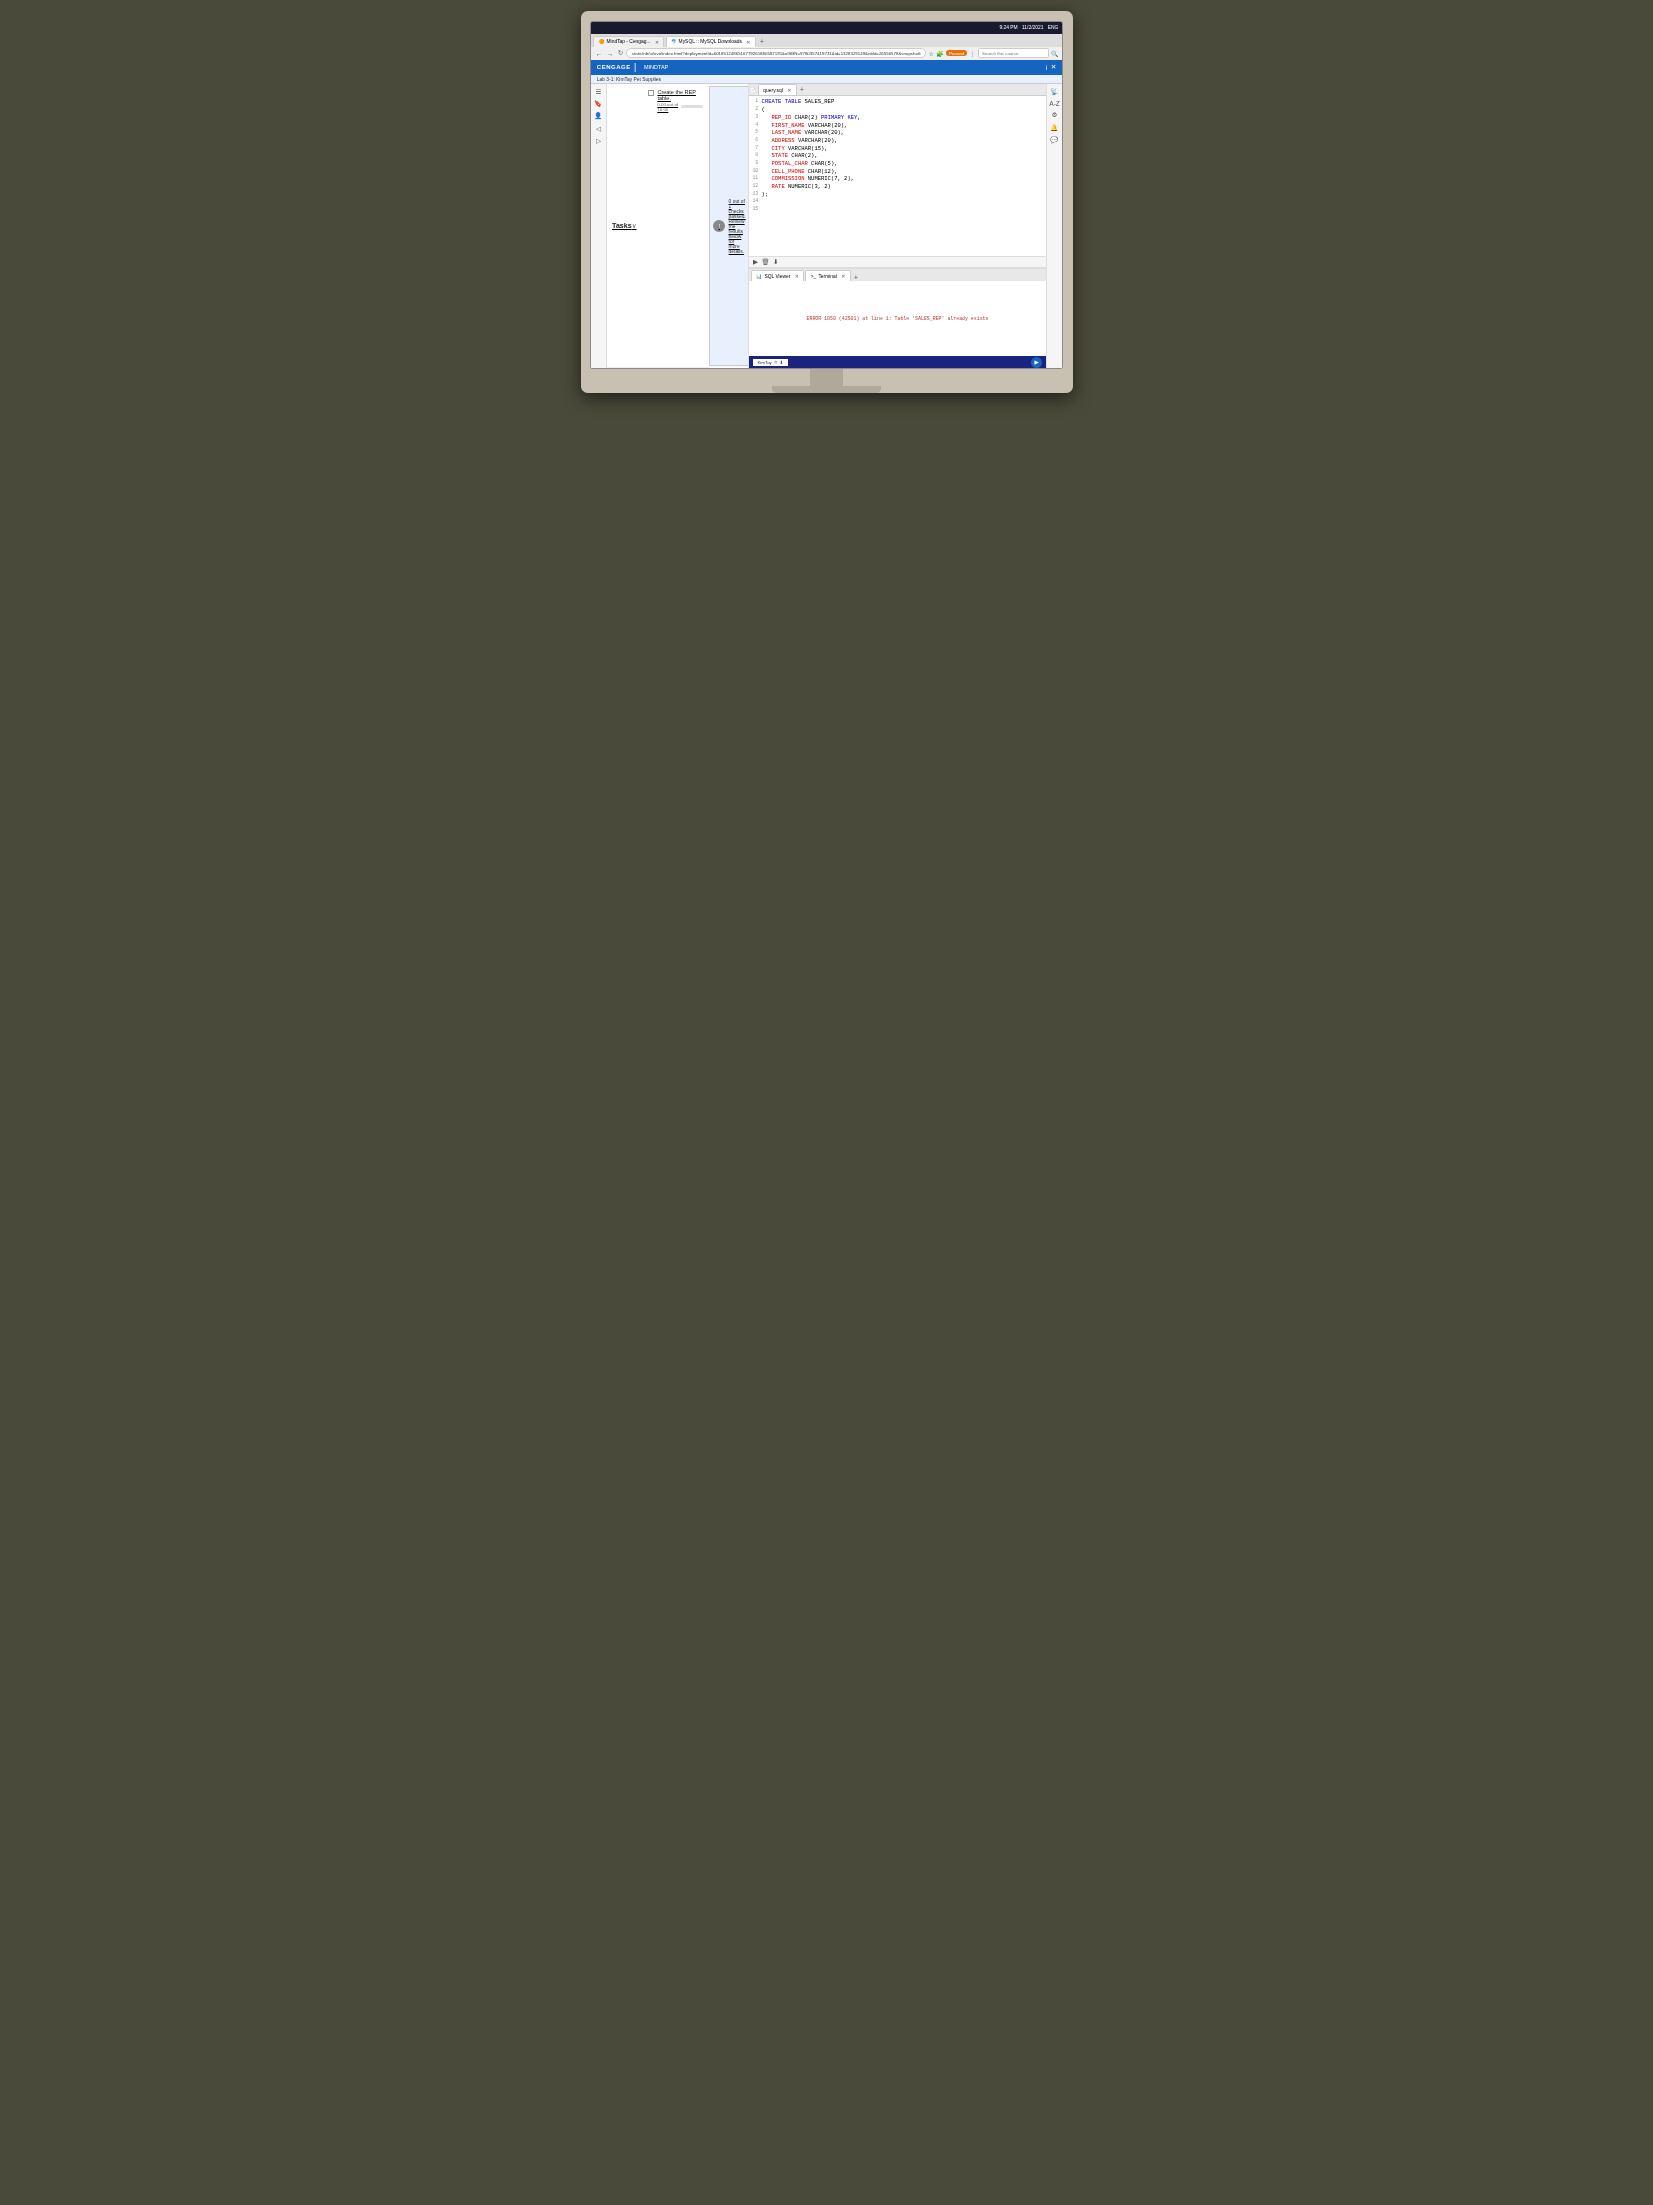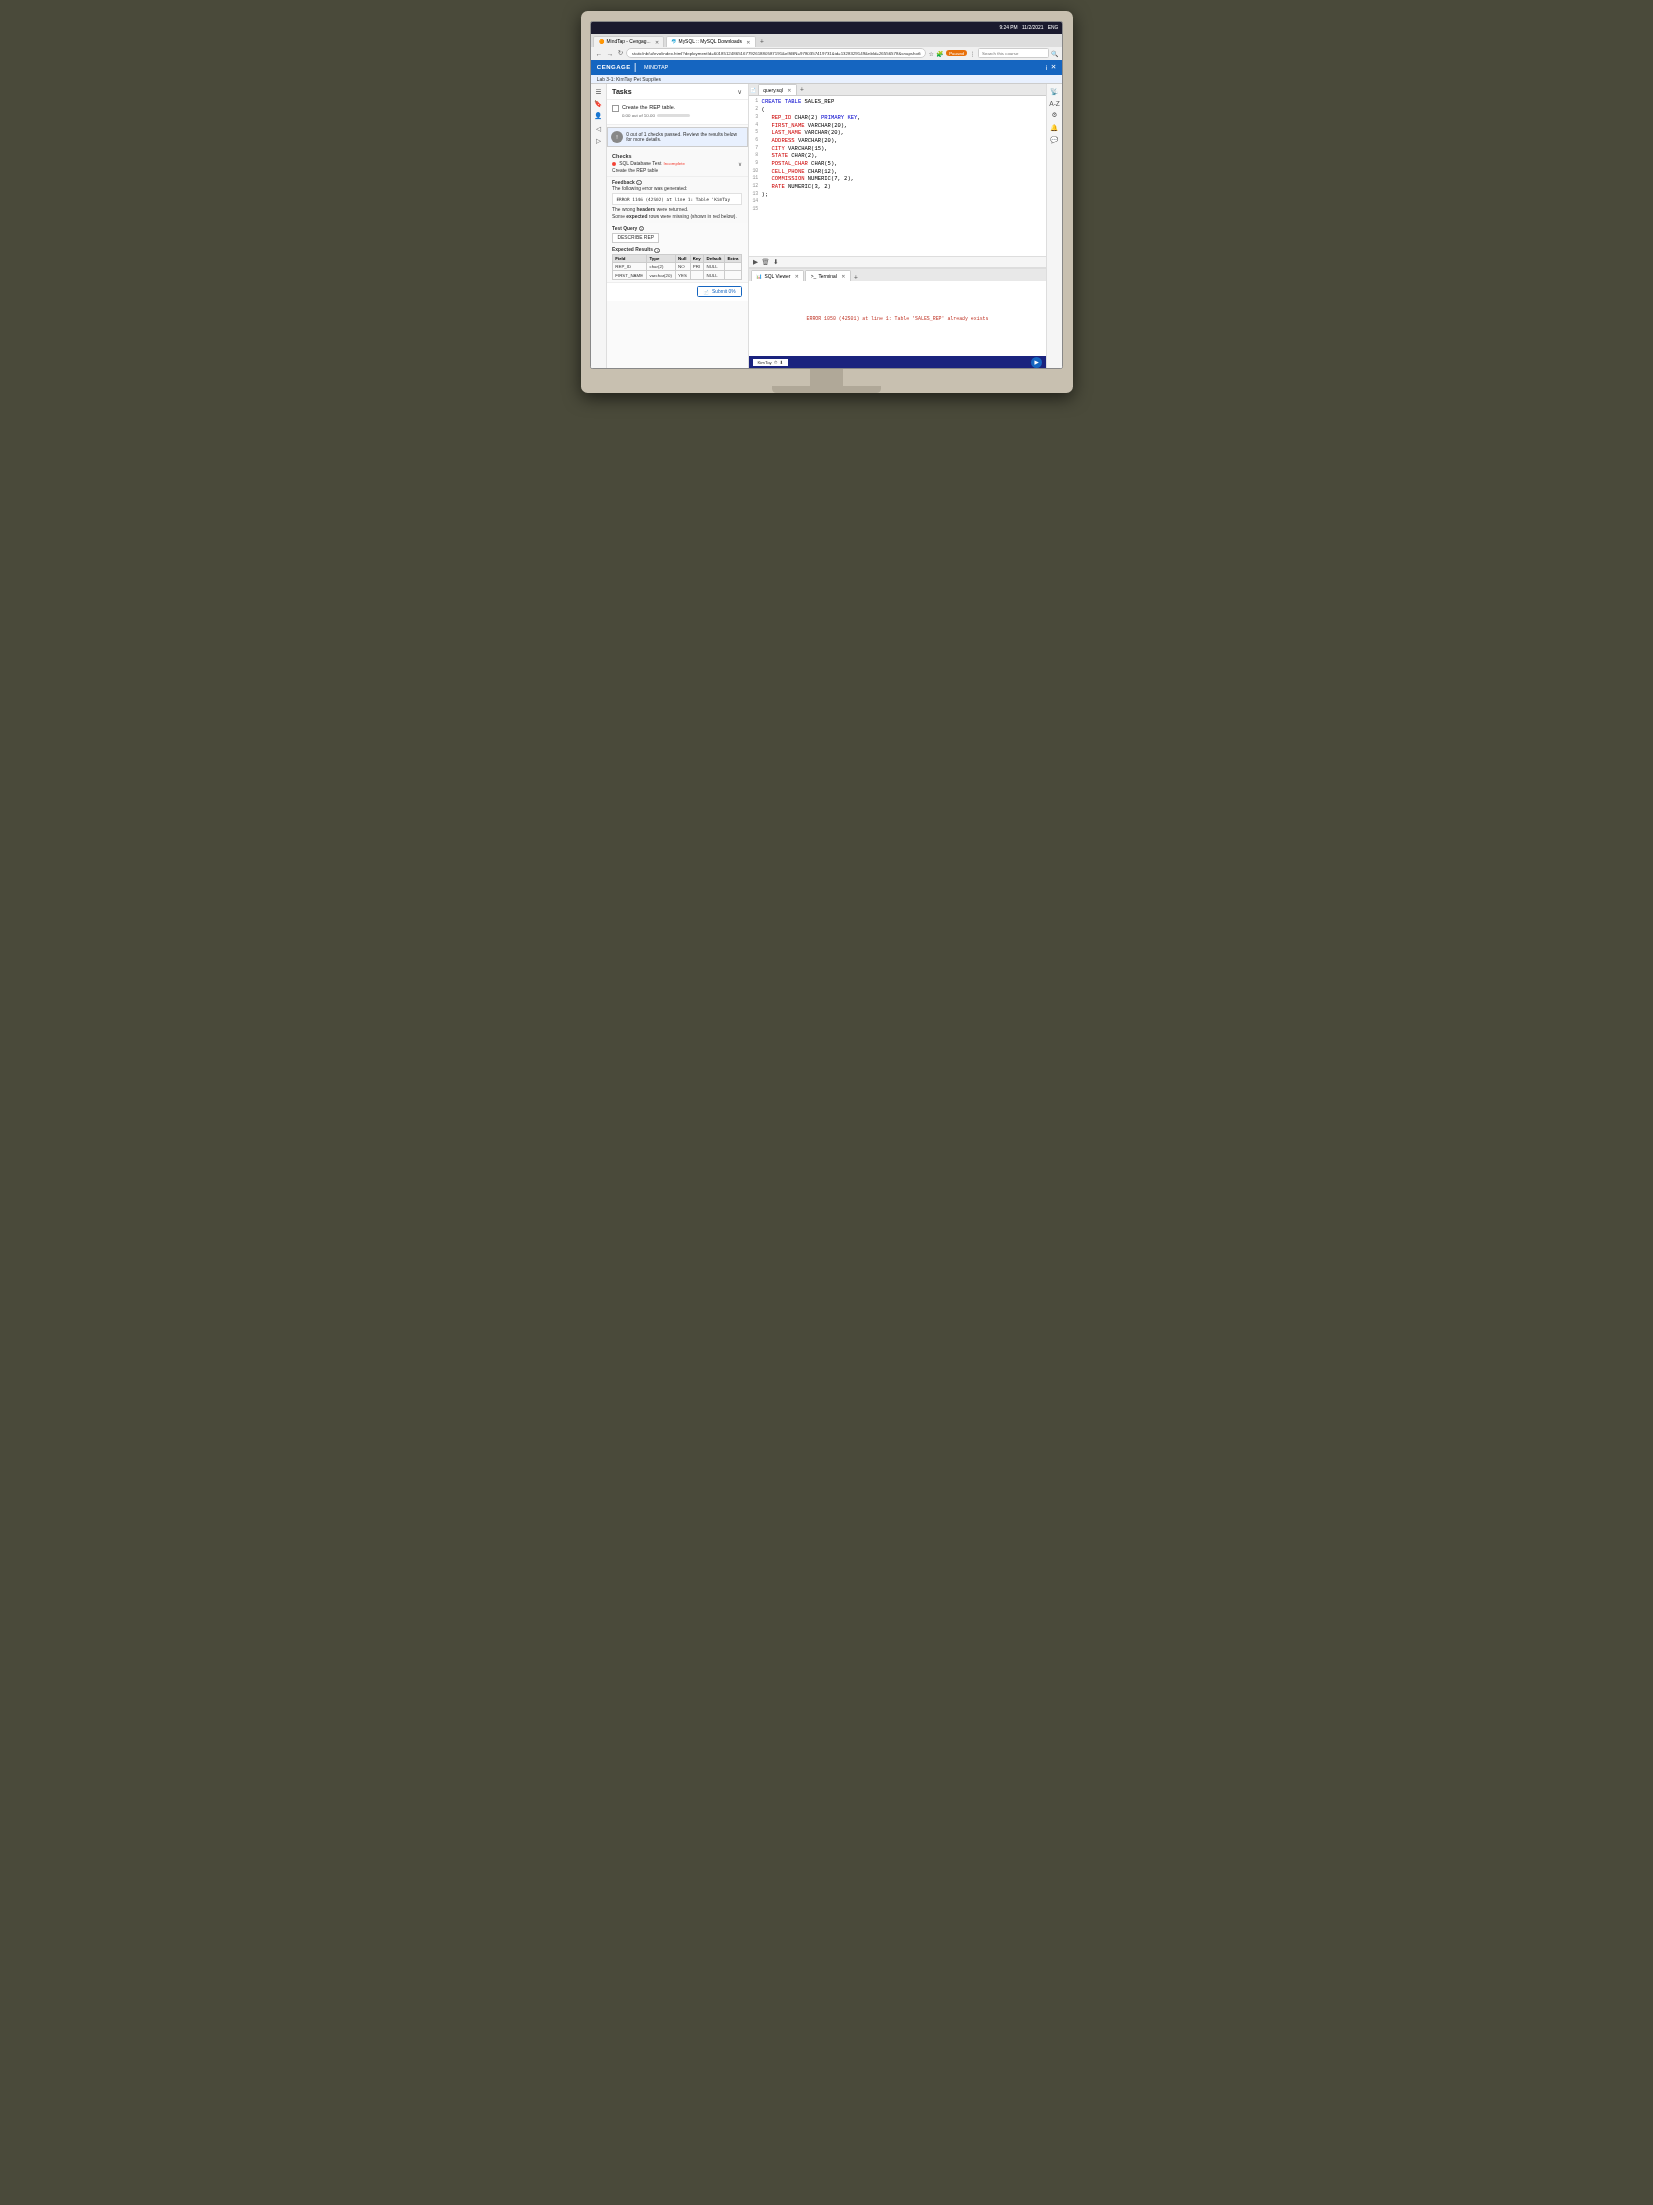--- a/index.html
+++ b/index.html
@@ -201,21 +201,21 @@
       cursor: pointer;
       color: #555;
     }
     
     .tasks-panel {
       width: 142px;
       background: #fafafa;
       border-right: 0.5px solid #ddd;
       overflow-y: auto;
       display: flex;
-      flex-direction: column;
+      text-decoration: underline;
     }
     .tasks-header {
       display: flex;
       align-items: center;
       justify-content: space-between;
       padding: 3.3px 5.5px;
       background: #fff;
       border-bottom: 0.5px solid #eee;
     }
     .tasks-title {

